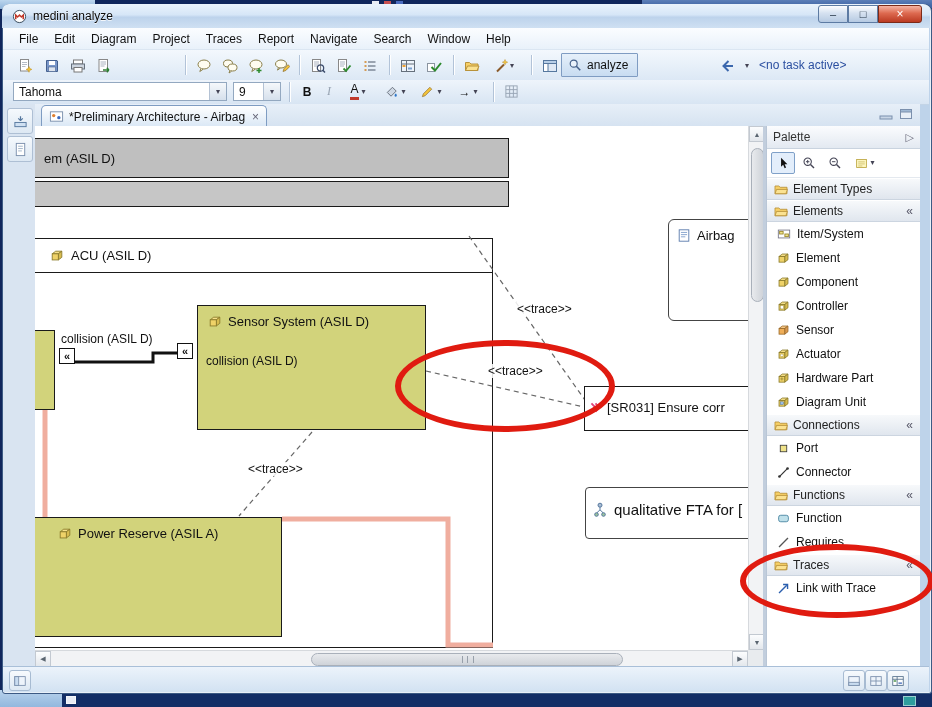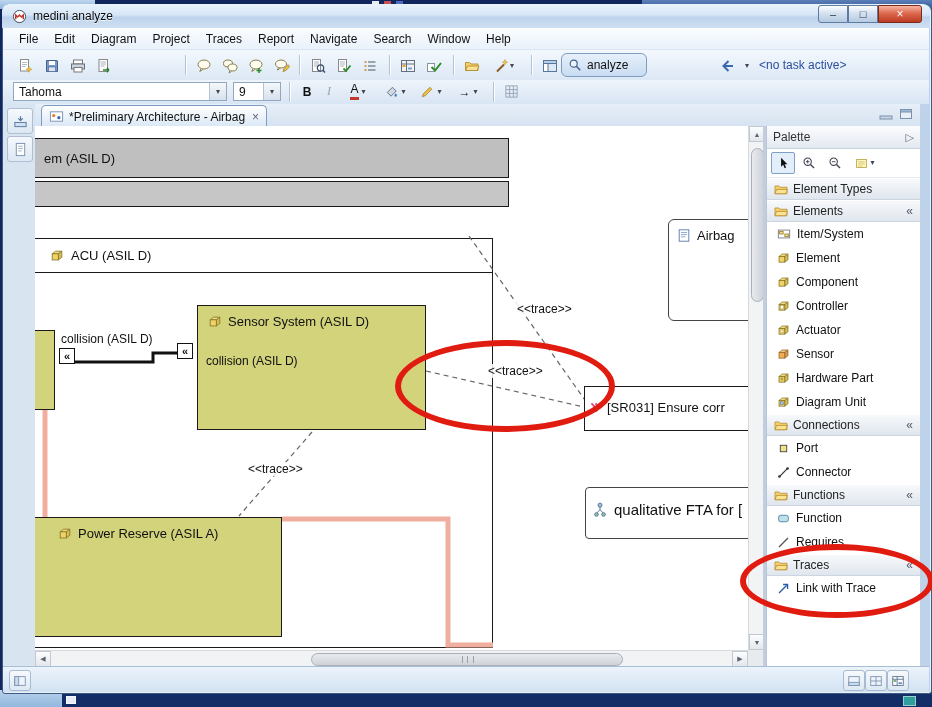--- a/index.html
+++ b/index.html
@@ -39,22 +39,22 @@
 
   
   .toolbar1{left:3px;top:50px;width:926px;height:30px;background:linear-gradient(#f3f8fd,#dce8f5);
             border-bottom:1px solid #cfdeee}
   .toolbar2{left:3px;top:80px;width:926px;height:24px;background:linear-gradient(#eef4fb,#d8e5f3);
             border-bottom:1px solid #c3d4e6}
   .tbtn{position:absolute;top:3px;width:24px;height:24px;border:1px solid transparent;border-radius:3px;
         display:flex;align-items:center;justify-content:center}
   .sep{position:absolute;top:5px;width:1px;height:20px;background:#b2c3d8;box-shadow:1px 0 0 #fff}
   .dd{font-size:8px;color:#445;line-height:1}
-  .persp-btn{position:absolute;left:558px;top:3px;height:22px;padding:0 18px 0 6px;display:flex;align-items:center;gap:5px;
-             border:1px solid #7f9cc2;border-radius:6px;background:linear-gradient(#e6f0fa,#c8dcf1);font-size:12px}
+  .persp-btn{position:absolute;left:558px;top:3px;height:22px;padding:0 9px 0 6px;display:flex;align-items:center;gap:5px;
+             border:1px solid #7f9cc2;border-radius:1px;background:linear-gradient(#e6f0fa,#c8dcf1);font-size:12px}
   .task-label{position:absolute;left:756px;top:8px;color:#2b4fa0;font-size:12px}
   .combo{position:absolute;top:2px;height:19px;background:#fff;border:1px solid #93a8c0;display:flex;
          align-items:center;font-size:12px;padding-left:5px;box-sizing:border-box}
   .combo .ddbox{margin-left:auto;width:16px;height:100%;background:linear-gradient(#f5f8fb,#d6e0ec);
          border-left:1px solid #b4c2d4;display:flex;align-items:center;justify-content:center}
   .fbtn{position:absolute;top:2px;height:19px;min-width:20px;display:flex;align-items:center;justify-content:center;
         border:1px solid transparent;border-radius:2px;padding:0 2px;box-sizing:border-box}
 
   
   .fastbar{left:3px;top:104px;width:32px;height:562px;background:#d9e4f1;border-right:1px solid #c0cfe0}
@@ -584,34 +584,34 @@
     <svg width="13" height="13" viewBox="0 0 16 16">
         <path d="M2.5 5.5l4-3h7l-4 3z" fill="#f6e08a" stroke="#8a7a2a"></path>
         <path d="M9.5 5.5l4-3v7l-4 3z" fill="#d8bc50" stroke="#8a7a2a"></path>
         <rect x="2.5" y="5.5" width="7" height="7" fill="#efd268" stroke="#8a7a2a"></rect>
         <rect x="4" y="7" width="4" height="4" fill="#fff" stroke="#8a7a2a" stroke-width=".5"></rect>
       </svg>
     <span>Controller</span>
   </div>
   <div class="pal-i">
     <svg width="13" height="13" viewBox="0 0 16 16">
+        <path d="M2.5 5.5l4-3h7l-4 3z" fill="#f6c98a" stroke="#9a6a2a"></path>
+        <path d="M9.5 5.5l4-3v7l-4 3z" fill="#d89850" stroke="#9a6a2a"></path>
+        <rect x="2.5" y="5.5" width="7" height="7" fill="#efae58" stroke="#9a6a2a"></rect>
+      </svg>
+    <span>Sensor</span>
+  </div>
+  <div class="pal-i">
+    <svg width="13" height="13" viewBox="0 0 16 16">
         <path d="M2.5 5.5l4-3h7l-4 3z" fill="#f6e08a" stroke="#8a7a2a"></path>
         <path d="M9.5 5.5l4-3v7l-4 3z" fill="#d8bc50" stroke="#8a7a2a"></path>
         <rect x="2.5" y="5.5" width="7" height="7" fill="#efd268" stroke="#8a7a2a"></rect>
         <circle cx="6" cy="9" r="1.7" fill="#fff" stroke="#8a7a2a" stroke-width=".5"></circle>
       </svg>
     <span>Actuator</span>
-  </div>
-  <div class="pal-i">
-    <svg width="13" height="13" viewBox="0 0 16 16">
-        <path d="M2.5 5.5l4-3h7l-4 3z" fill="#f6c98a" stroke="#9a6a2a"></path>
-        <path d="M9.5 5.5l4-3v7l-4 3z" fill="#d89850" stroke="#9a6a2a"></path>
-        <rect x="2.5" y="5.5" width="7" height="7" fill="#efae58" stroke="#9a6a2a"></rect>
-      </svg>
-    <span>Sensor</span>
   </div>
   <div class="pal-i">
     <svg width="13" height="13" viewBox="0 0 16 16">
         <path d="M2.5 5.5l4-3h7l-4 3z" fill="#f6e08a" stroke="#8a7a2a"></path>
         <path d="M9.5 5.5l4-3v7l-4 3z" fill="#d8bc50" stroke="#8a7a2a"></path>
         <rect x="2.5" y="5.5" width="7" height="7" fill="#efd268" stroke="#8a7a2a"></rect>
         <path d="M4 8.5h4M6 6.5v4" stroke="#8a7a2a" stroke-width=".8"></path>
       </svg>
     <span>Hardware Part</span>
   </div>

